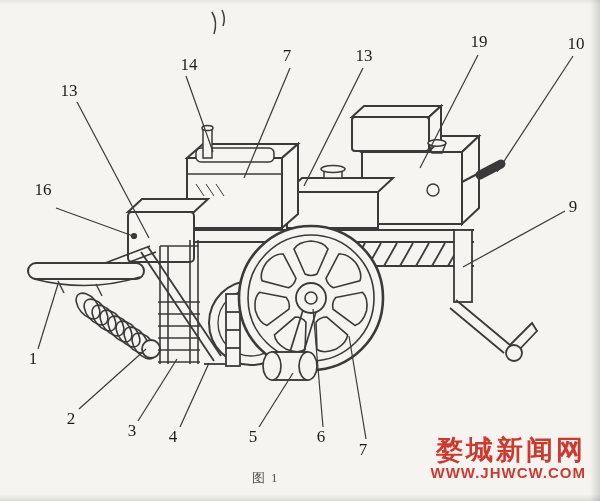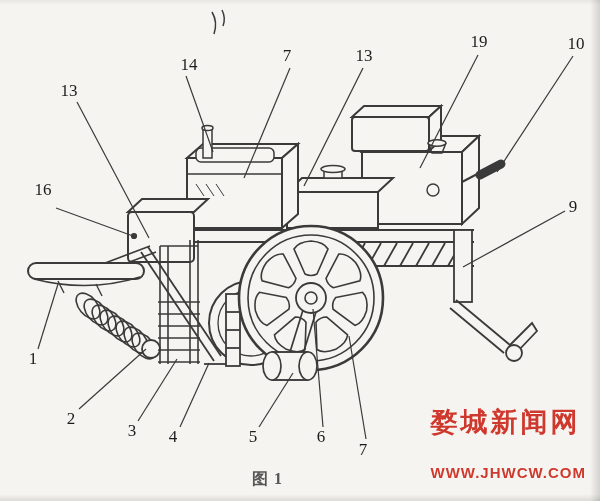--- a/index.html
+++ b/index.html
@@ -9,26 +9,26 @@
         background:linear-gradient(to right, rgba(0,0,0,0), rgba(0,0,0,0.14));}
   .edge-bottom{position:absolute;left:0;bottom:0;width:100%;height:7px;
         background:linear-gradient(to bottom, rgba(0,0,0,0), rgba(0,0,0,0.10));}
   .edge-top{position:absolute;left:0;top:0;width:100%;height:5px;
         background:linear-gradient(to bottom, rgba(0,0,0,0.06), rgba(0,0,0,0));}
   svg{position:absolute;left:0;top:0;}
   svg line, svg path, svg rect, svg circle, svg ellipse, svg polygon{
         stroke:#3a3a3a;}
   .lbl{position:absolute;transform:translate(-50%,-50%);font-size:17px;color:#1c1c1c;
         line-height:1;user-select:none;}
-  .caption{position:absolute;left:252px;top:469px;font-size:16px;color:#555;
-        letter-spacing:6px;font-weight:bold;}
-  .watermark{position:absolute;right:14px;bottom:20px;
+  .caption{position:absolute;left:252px;top:469px;font-size:13px;color:#555;
+        letter-spacing:6px;}
+  .watermark{position:absolute;right:14px;bottom:20px;text-align:right;
         font-family:"Liberation Sans", sans-serif;text-shadow:0 0 2px rgba(255,255,255,.9);}
   .wm-name{font-size:27px;font-weight:bold;letter-spacing:3px;line-height:1.05;}
-  .wm-url{font-size:15px;font-weight:bold;letter-spacing:1px;line-height:1.1;margin-top:28px;}
+  .wm-url{font-size:15px;font-weight:bold;letter-spacing:1px;line-height:1.1;}
 </style>
 </head>
 <body>
 
 <div class="page">
 
   <svg width="600" height="501" viewBox="0 0 600 501">
     <defs>
       <path id="holeP" d="M -6,-24 L -17,-49 Q -13,-56 0,-57 Q 13,-56 17,-49 L 6,-24 Q 0,-21 -6,-24 Z"></path>
     </defs>

